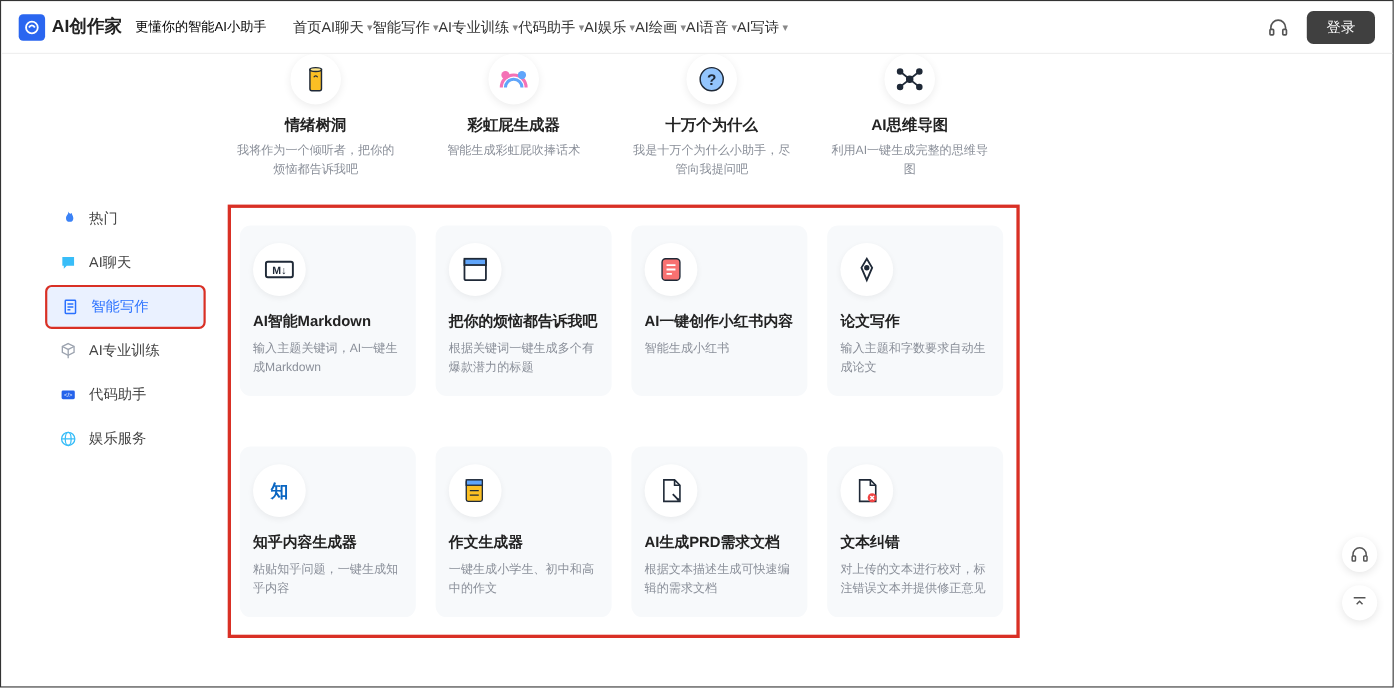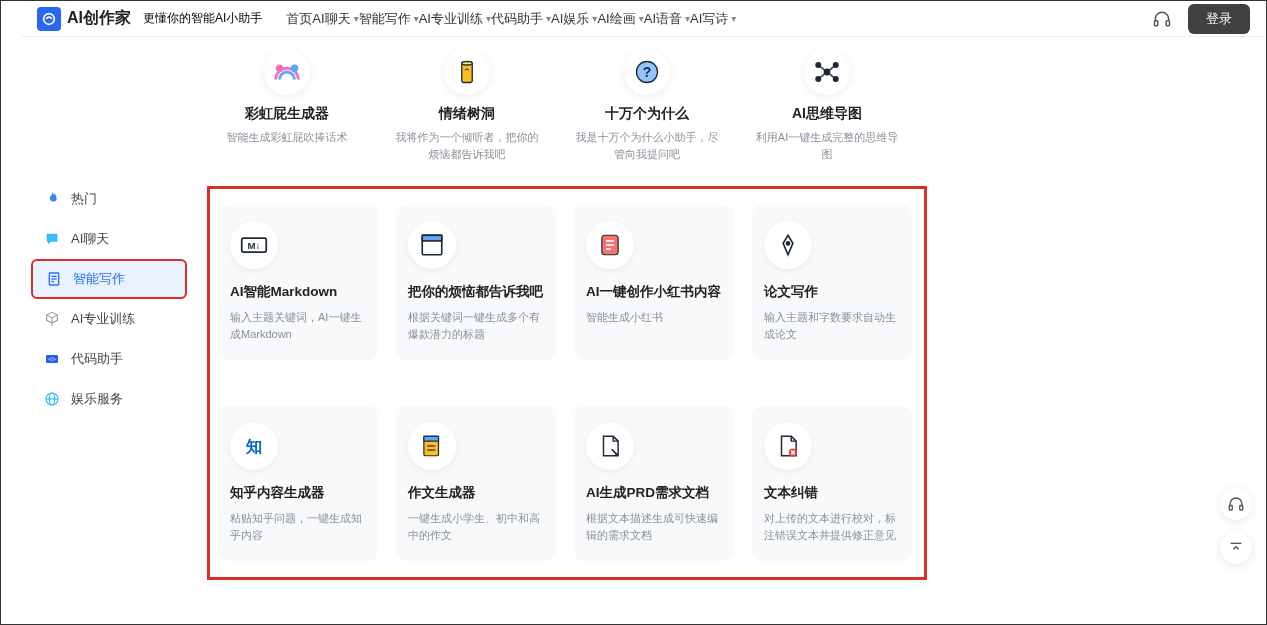--- a/index.html
+++ b/index.html
@@ -1,32 +1,32 @@
 <!DOCTYPE html>
 <html><head>
 <meta charset="utf-8">
 <style>
 * { margin: 0; padding: 0; box-sizing: border-box; }
 body { font-family: -apple-system, "PingFang SC", "Microsoft YaHei", sans-serif; background: #fff; width: 1267px; height: 625px; overflow: hidden; position: relative; border: 1px solid #333; }
 
-.header { height: 36px; display: flex; align-items: center; padding: 0 16px; border-bottom: 1px solid #eee; margin-left: 20px; }
+.header { height: 48px; display: flex; align-items: center; padding: 0 16px; border-bottom: 1px solid #eee; }
 .logo-wrap { display: flex; align-items: center; gap: 6px; margin-right: 12px; }
 .logo-icon { width: 24px; height: 24px; background: #2a66f0; border-radius: 4px; display: flex; align-items: center; justify-content: center; color: #fff; font-weight: bold; }
 .logo-text { font-size: 16px; font-weight: 700; color: #222; }
 .tagline { font-size: 12px; color: #000000; margin-right: 24px; }
 .nav { display: flex; flex: 1; }
 .nav-item { font-size: 13px; color: #333; display: flex; align-items: center; gap: 3px; cursor: pointer; }
 .chev { font-size: 10px; color: #888; }
 .hdr-right { display: flex; align-items: center; gap: 16px; }
 .headset { width: 20px; height: 20px; display: flex; align-items: center; justify-content: center; }
 .login-btn { background: #404040; color: #fff; border: none; border-radius: 6px; padding: 6px 18px; font-size: 13px; cursor: pointer; }
 
 .main { display: flex; position: absolute; top: 48px; left: 0; right: 0; bottom: 0; }
 
-.sidebar { width: 186px; padding-top: 130px; padding-left: 30px; flex-shrink: 0; }
+.sidebar { width: 186px; padding-top: 130px; padding-left: 40px; flex-shrink: 0; }
 .side-item { height: 40px; display: flex; align-items: center; gap: 10px; padding: 0 12px; font-size: 13px; color: #444; cursor: pointer; border-radius: 6px; position: relative; }
 .side-item.active { background: #eaf1ff; color: #2970ff; border: 2.5px solid #d93025; }
 .side-ico { width: 18px; height: 18px; display: flex; align-items: center; justify-content: center; font-size: 14px; }
 
 .content { flex: 1; padding: 0 70px 0 20px; overflow: hidden; }
 
 .row { display: flex; gap: 20px; }
 .row.top { margin-bottom: 24px; }
 
 .card { width: 160px; display: flex; flex-direction: column; align-items: center; text-align: center; padding: 0 6px; }
@@ -167,46 +167,46 @@
             <ellipse cx="12" cy="12" rx="4" ry="9"></ellipse>
             <line x1="3" y1="12" x2="21" y2="12"></line>
           </svg>
       </span>
       <span>娱乐服务</span>
     </div>
   </div>
 
   <div class="content">
     <div class="row top">
+      <div class="card">
+        <div class="ico-wrap">
+            <div class="ico">
+          <svg width="28" height="28" viewBox="0 0 32 32" fill="none">
+                <path d="M10 6h12v20a2 2 0 01-2 2h-8a2 2 0 01-2-2z" fill="#fbbf24" stroke="#1f2937" stroke-width="1.5"></path>
+                <ellipse cx="16" cy="6" rx="6" ry="2" fill="#fde68a" stroke="#1f2937" stroke-width="1.5"></ellipse>
+                <path d="M14 14c1-2 3-2 4 0" stroke="#1f2937" stroke-width="1.2"></path>
+              </svg>
+        </div>
+          </div>
+        <div class="card-title">情绪树洞</div>
+        <div class="card-desc">我将作为一个倾听者，把你的烦恼都告诉我吧</div>
+      </div>
       <div class="card">
         <div class="ico-wrap">
             <div class="ico">
           <svg width="30" height="30" viewBox="0 0 32 32" fill="none">
                 <path d="M4 24a12 12 0 0124 0" stroke="#f472b6" stroke-width="3"></path>
                 <path d="M8 24a8 8 0 0116 0" stroke="#60a5fa" stroke-width="3"></path>
                 <circle cx="8" cy="12" r="4" fill="#f472b6"></circle>
                 <circle cx="24" cy="12" r="4" fill="#60a5fa"></circle>
               </svg>
         </div>
           </div>
         <div class="card-title">彩虹屁生成器</div>
         <div class="card-desc">智能生成彩虹屁吹捧话术</div>
-      </div>
-      <div class="card">
-        <div class="ico-wrap">
-            <div class="ico">
-          <svg width="28" height="28" viewBox="0 0 32 32" fill="none">
-                <path d="M10 6h12v20a2 2 0 01-2 2h-8a2 2 0 01-2-2z" fill="#fbbf24" stroke="#1f2937" stroke-width="1.5"></path>
-                <ellipse cx="16" cy="6" rx="6" ry="2" fill="#fde68a" stroke="#1f2937" stroke-width="1.5"></ellipse>
-                <path d="M14 14c1-2 3-2 4 0" stroke="#1f2937" stroke-width="1.2"></path>
-              </svg>
-        </div>
-          </div>
-        <div class="card-title">情绪树洞</div>
-        <div class="card-desc">我将作为一个倾听者，把你的烦恼都告诉我吧</div>
       </div>
       <div class="card">
         <div class="ico-wrap">
             <div class="ico">
           <svg width="28" height="28" viewBox="0 0 32 32" fill="none">
                 <circle cx="16" cy="16" r="12" fill="#93c5fd" stroke="#1f2937" stroke-width="1.5"></circle>
                 <text x="16" y="22" font-size="16" font-weight="bold" fill="#1f2937" text-anchor="middle">?</text>
               </svg>
         </div>
           </div>

